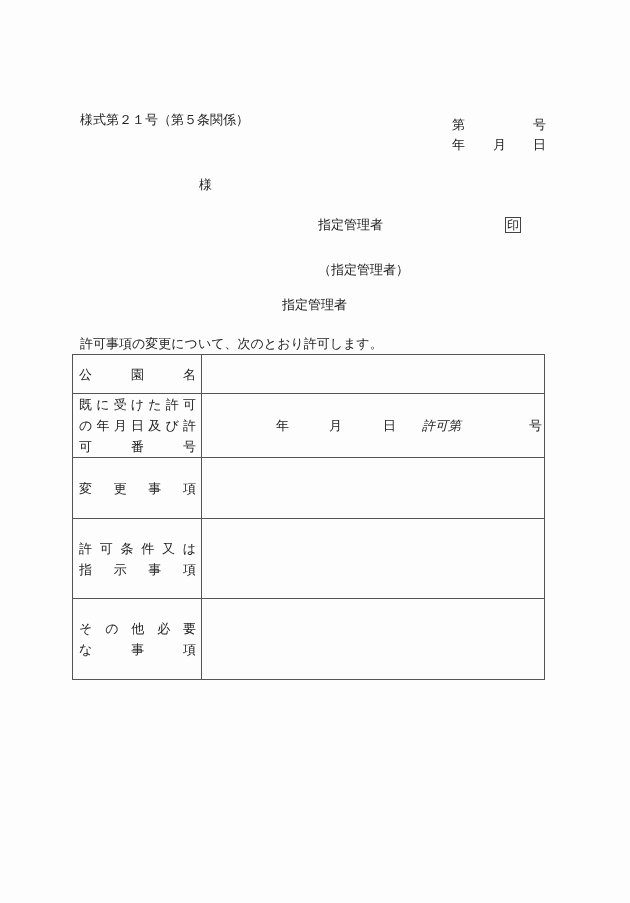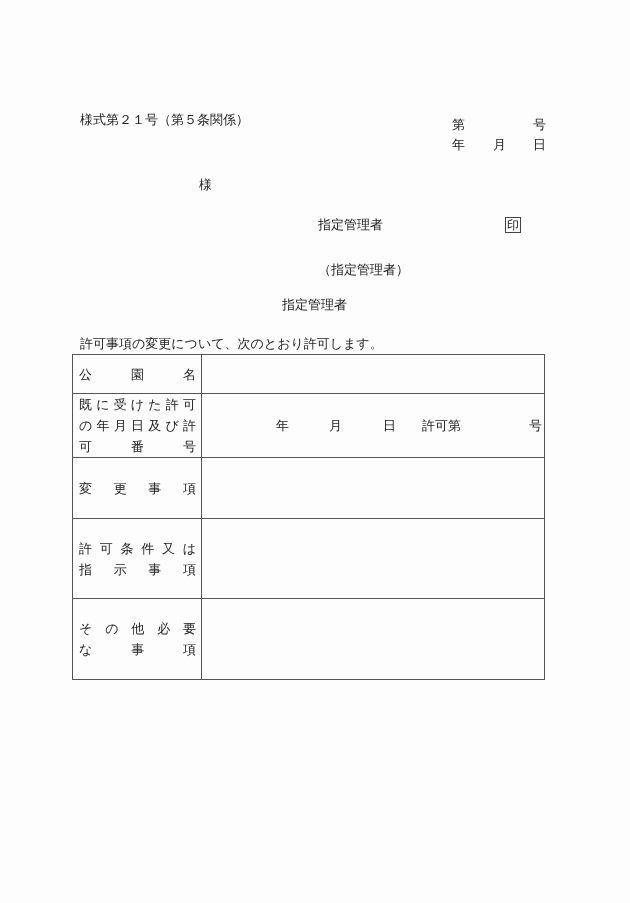--- a/index.html
+++ b/index.html
@@ -71,21 +71,21 @@
             <span>可</span>
             <span>番</span>
             <span>号</span>
           </div>
     </td>
     <td>
       <div class="rval" style="height:61px;">
         <span style="left:74px;">年</span>
         <span style="left:127px;">月</span>
         <span style="left:181px;">日</span>
-        <span style="left:220px;">許可第</span>
+        <span style="left:220px;font-style:italic;">許可第</span>
         <span style="left:327px;">号</span>
       </div>
     </td>
   </tr>
   <tr style="height:61px;">
     <td class="lab">
       <div class="dist">
             <span>変</span>
             <span>更</span>
             <span>事</span>

